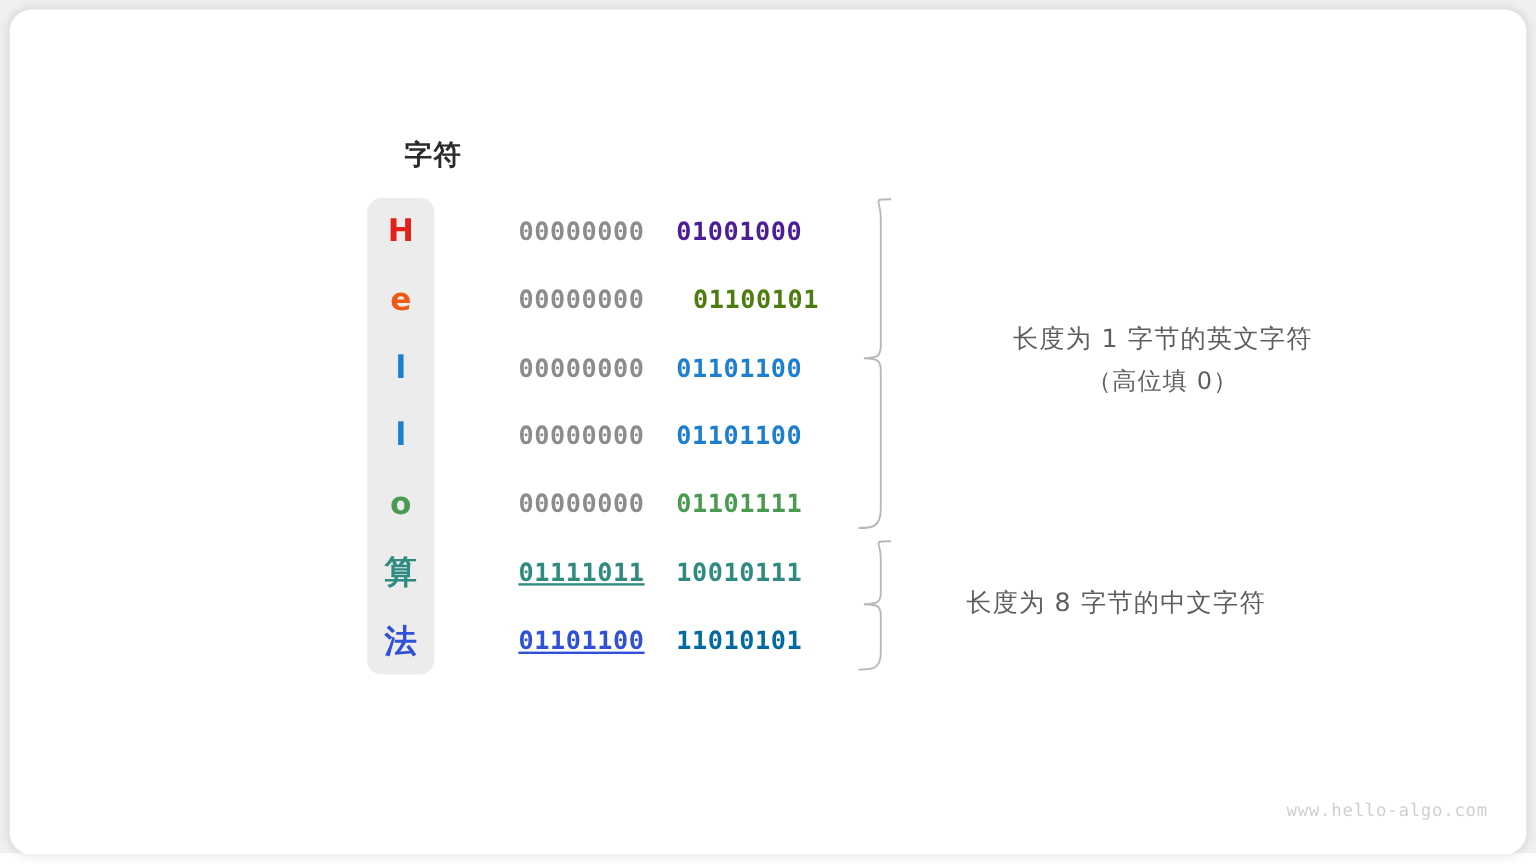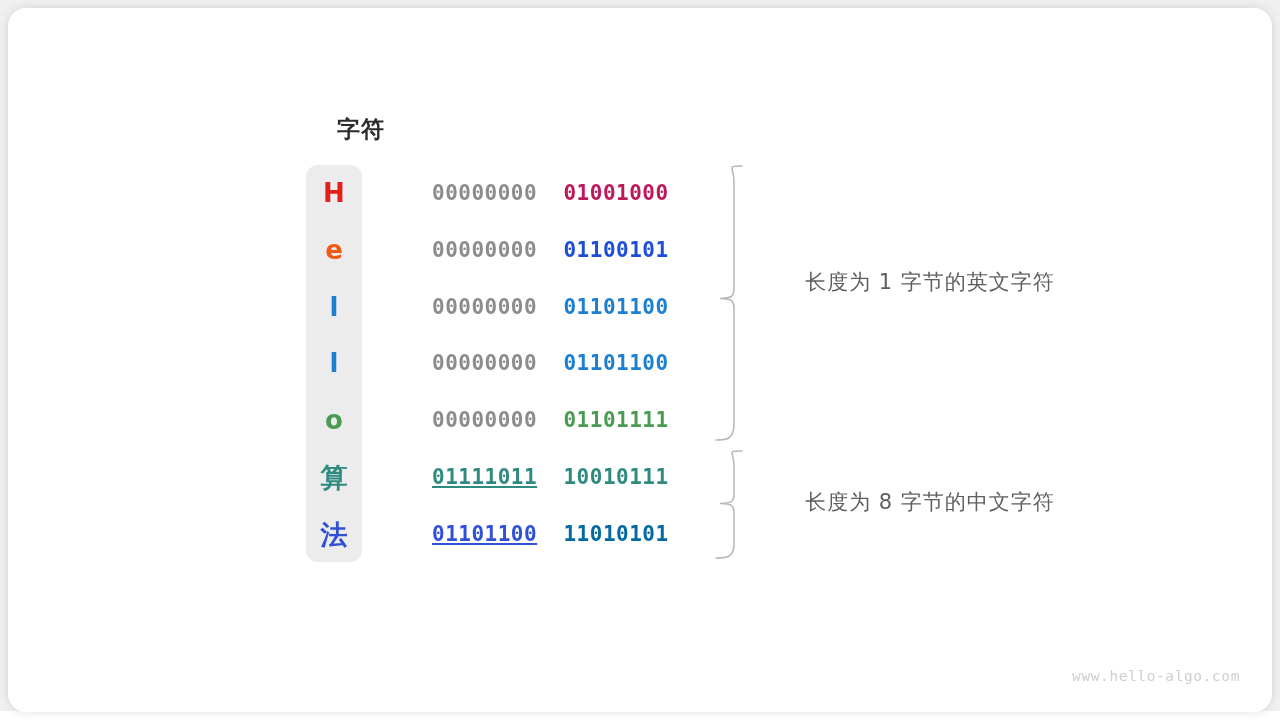--- a/index.html
+++ b/index.html
@@ -115,21 +115,21 @@
     font-size: 21px;
     line-height: 36px;
     letter-spacing: 1px;
   }
   .annot-sub {
     font-size: 20px;
     line-height: 34px;
     letter-spacing: 1px;
   }
   .annot-1 {
-    left: 760px;
+    left: 799px;
     top: 264px;
     width: 340px;
   }
   .annot-2 {
     left: 760px;
     top: 484px;
     width: 340px;
   }
   
   .watermark {
@@ -147,23 +147,23 @@
 
 <div id="canvas">
   <div class="card"></div>
 
   <div class="hdr-char">字符</div>
 
   <div class="char-col"></div>
 
   <div id="rows-host">
       <div class="char-cell" style="top: 165px; color: rgb(227, 33, 25);">H</div>
-      <div class="bin-row" style="top: 165px;"><span class="byte-hi">00000000</span><span class="gap">&nbsp;&nbsp;</span><span class="byte-lo" style="color: #be185d;">01001000</span></div>
+      <div class="bin-row" style="top: 165px;"><span class="byte-hi">00000000</span><span class="gap">&nbsp;&nbsp;</span><span class="byte-lo" style="color: #4c1d95;">01001000</span></div>
       <div class="char-cell" style="top: 221.8px; color: rgb(240, 90, 20);">e</div>
-      <div class="bin-row" style="top: 221.8px;"><span class="byte-hi">00000000</span><span class="gap">&nbsp;&nbsp;</span><span class="byte-lo" style="color: #1d4ed8;">01100101</span></div>
+      <div class="bin-row" style="top: 221.8px;"><span class="byte-hi">00000000</span><span class="gap">&nbsp;&nbsp;</span><span class="byte-lo" style="color: #4d7c0f; margin-left: 14px;">01100101</span></div>
       <div class="char-cell" style="top: 278.6px; color: rgb(28, 127, 208);">l</div>
       <div class="bin-row" style="top: 278.6px;"><span class="byte-hi">00000000</span><span class="gap">&nbsp;&nbsp;</span><span class="byte-lo" style="color: rgb(28, 127, 208);">01101100</span></div>
       <div class="char-cell" style="top: 335.4px; color: rgb(28, 127, 208);">l</div>
       <div class="bin-row" style="top: 335.4px;"><span class="byte-hi">00000000</span><span class="gap">&nbsp;&nbsp;</span><span class="byte-lo" style="color: rgb(28, 127, 208);">01101100</span></div>
       <div class="char-cell" style="top: 392.2px; color: rgb(74, 155, 82);">o</div>
       <div class="bin-row" style="top: 392.2px;"><span class="byte-hi">00000000</span><span class="gap">&nbsp;&nbsp;</span><span class="byte-lo" style="color: rgb(74, 155, 82);">01101111</span></div>
       <div class="char-cell cjk" style="top: 449px; color: rgb(47, 138, 128);">算</div>
       <div class="bin-row" style="top: 449px;"><span class="byte-hi colored" style="color: rgb(47, 138, 128);">01111011</span><span class="gap">&nbsp;&nbsp;</span><span class="byte-lo" style="color: rgb(47, 138, 128);">10010111</span></div>
       <div class="char-cell cjk" style="top: 505.8px; color: rgb(48, 80, 216);">法</div>
       <div class="bin-row" style="top: 505.8px;"><span class="byte-hi colored" style="color: rgb(48, 80, 216);">01101100</span><span class="gap">&nbsp;&nbsp;</span><span class="byte-lo" style="color: #0369a1;">11010101</span></div>
@@ -171,19 +171,20 @@
 
   <svg class="brace-svg" viewBox="0 0 46 415">
 
     <path d="M 30 11 C 14 11, 22 11, 22 27 L 22 133 C 22 143, 18 143, 8 143.5 C 18 144, 22 144, 22 154 L 22 269 C 22 285, 14 285, 4 285" fill="none" stroke="#b8b8b8" stroke-width="1.6" stroke-linecap="round"></path>
 
     <path d="M 30 296 C 14 296, 22 296, 22 310 L 22 339 C 22 348, 18 348, 8 348.5 C 18 349, 22 349, 22 358 L 22 389 C 22 403, 14 403, 4 403" fill="none" stroke="#b8b8b8" stroke-width="1.6" stroke-linecap="round"></path>
   </svg>
 
   <div class="annot annot-1">
     <div class="annot-main">长度为 1 字节的英文字符</div>
+    <div class="annot-sub">（高位填 0）</div>
   </div>
   <div class="annot annot-2">
     <div class="annot-main">长度为 8 字节的中文字符</div>
   </div>
 
   <div class="watermark">www.hello-algo.com</div>
 </div>
 
 </body></html>

